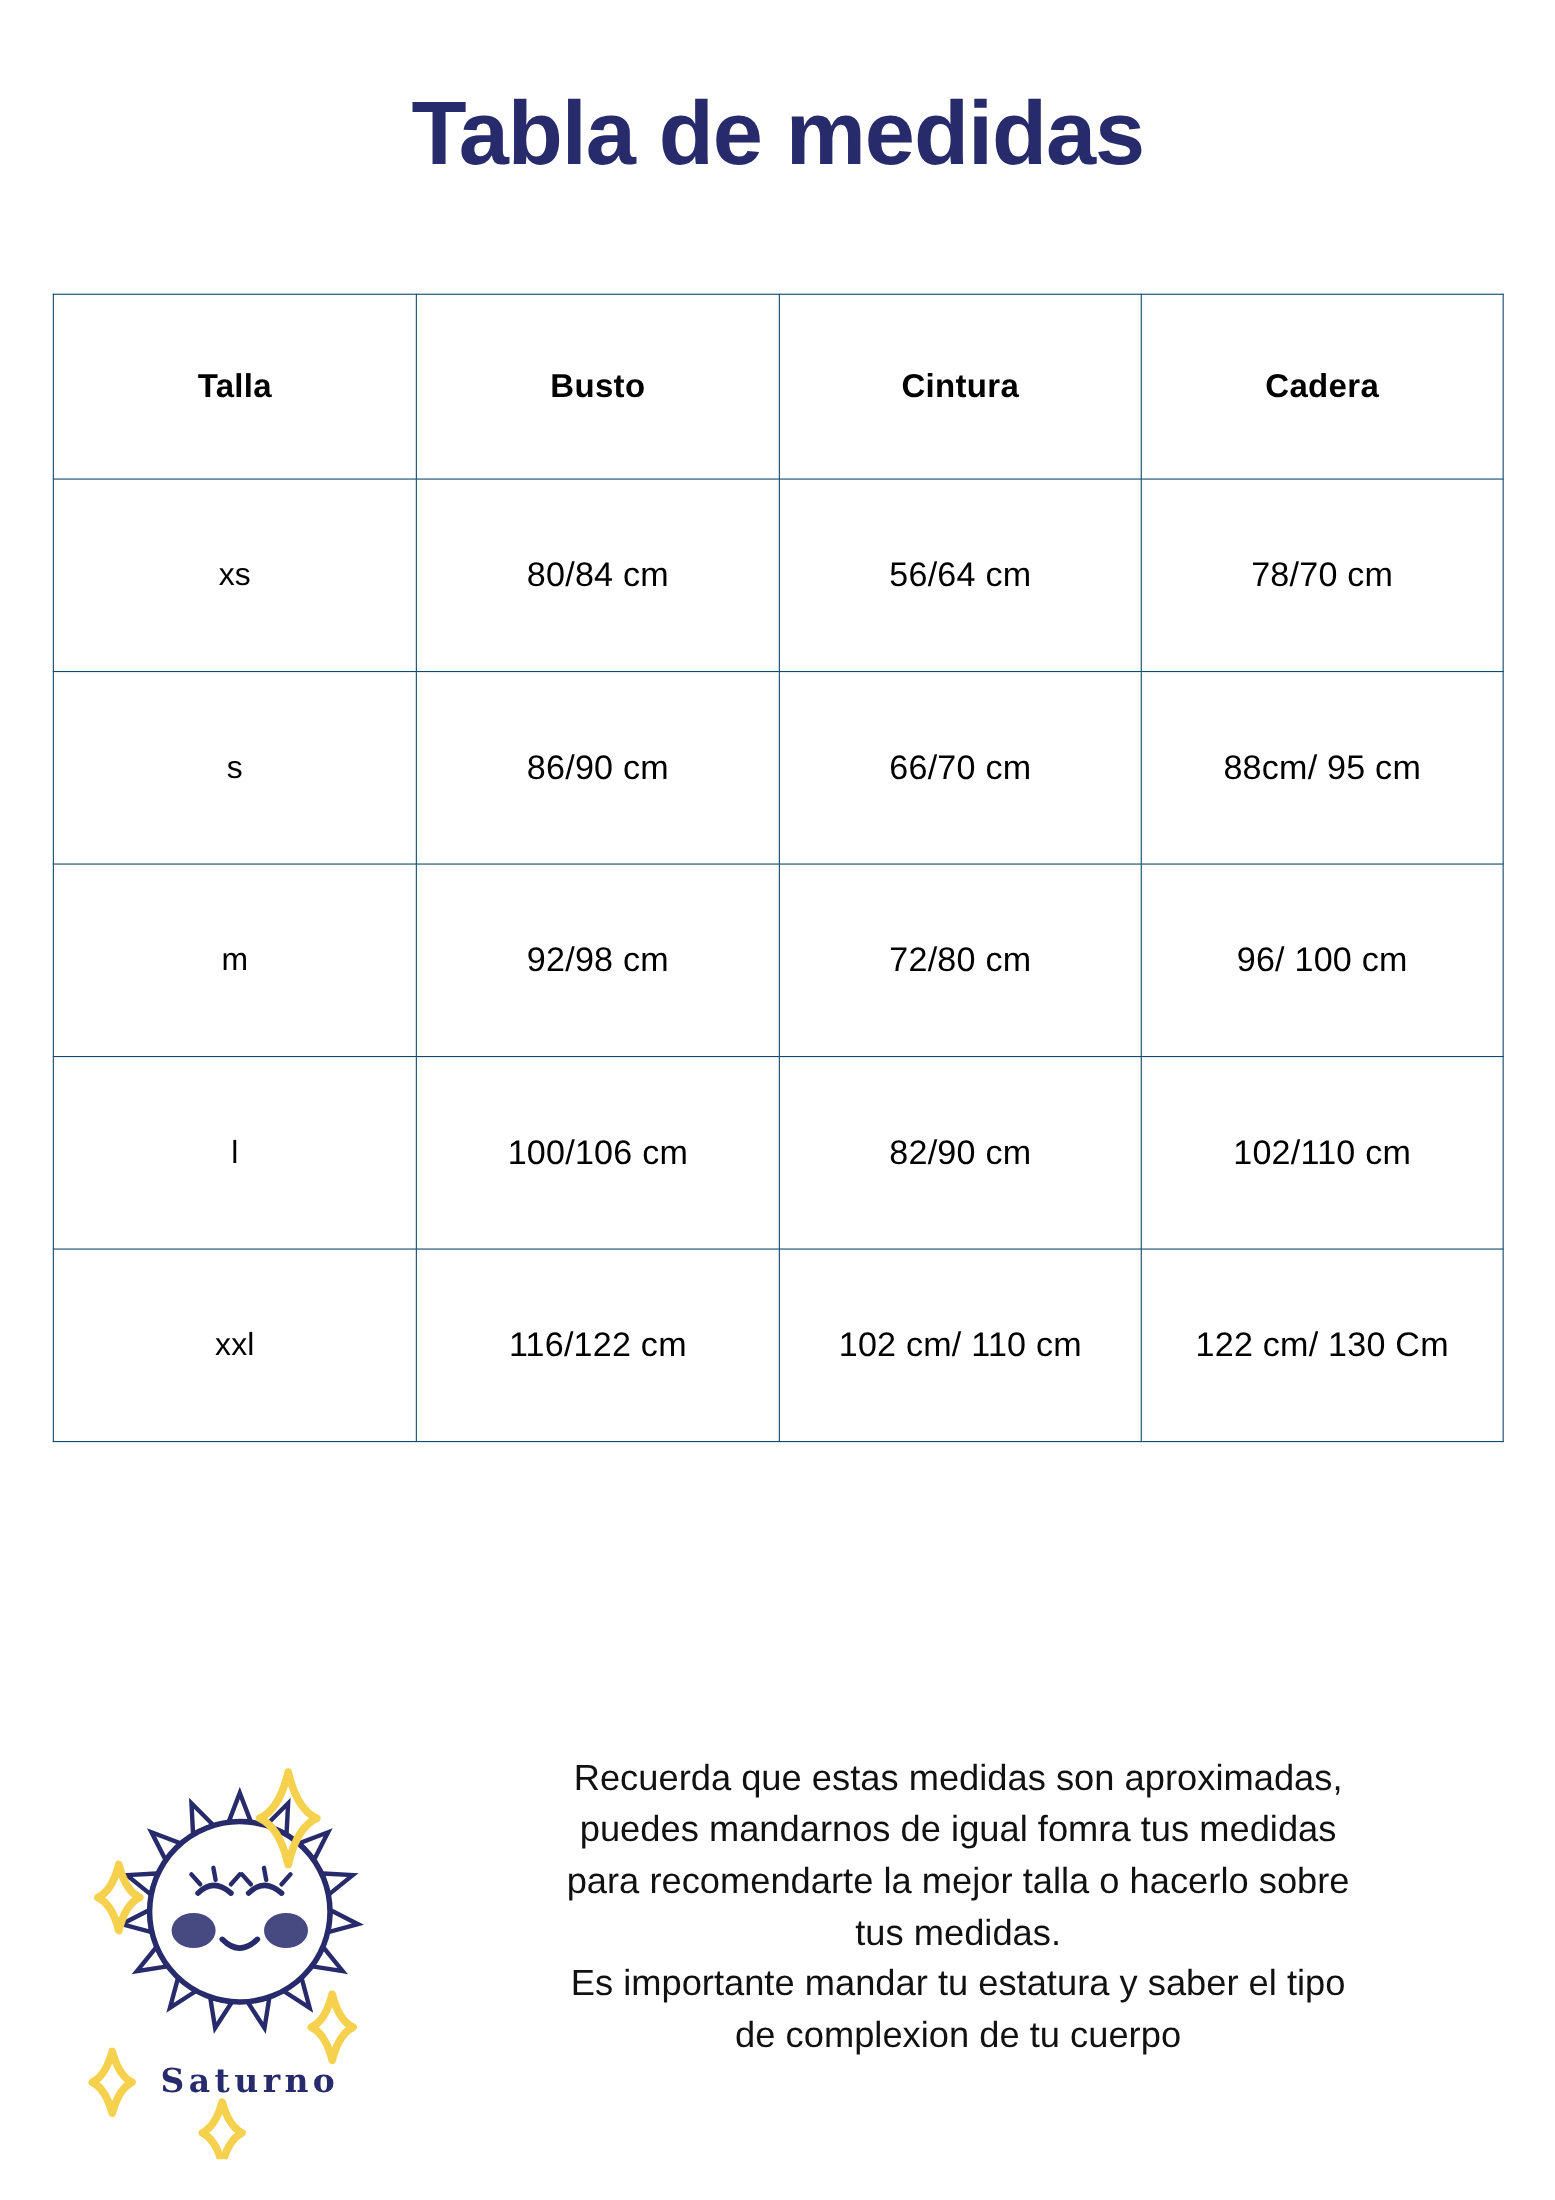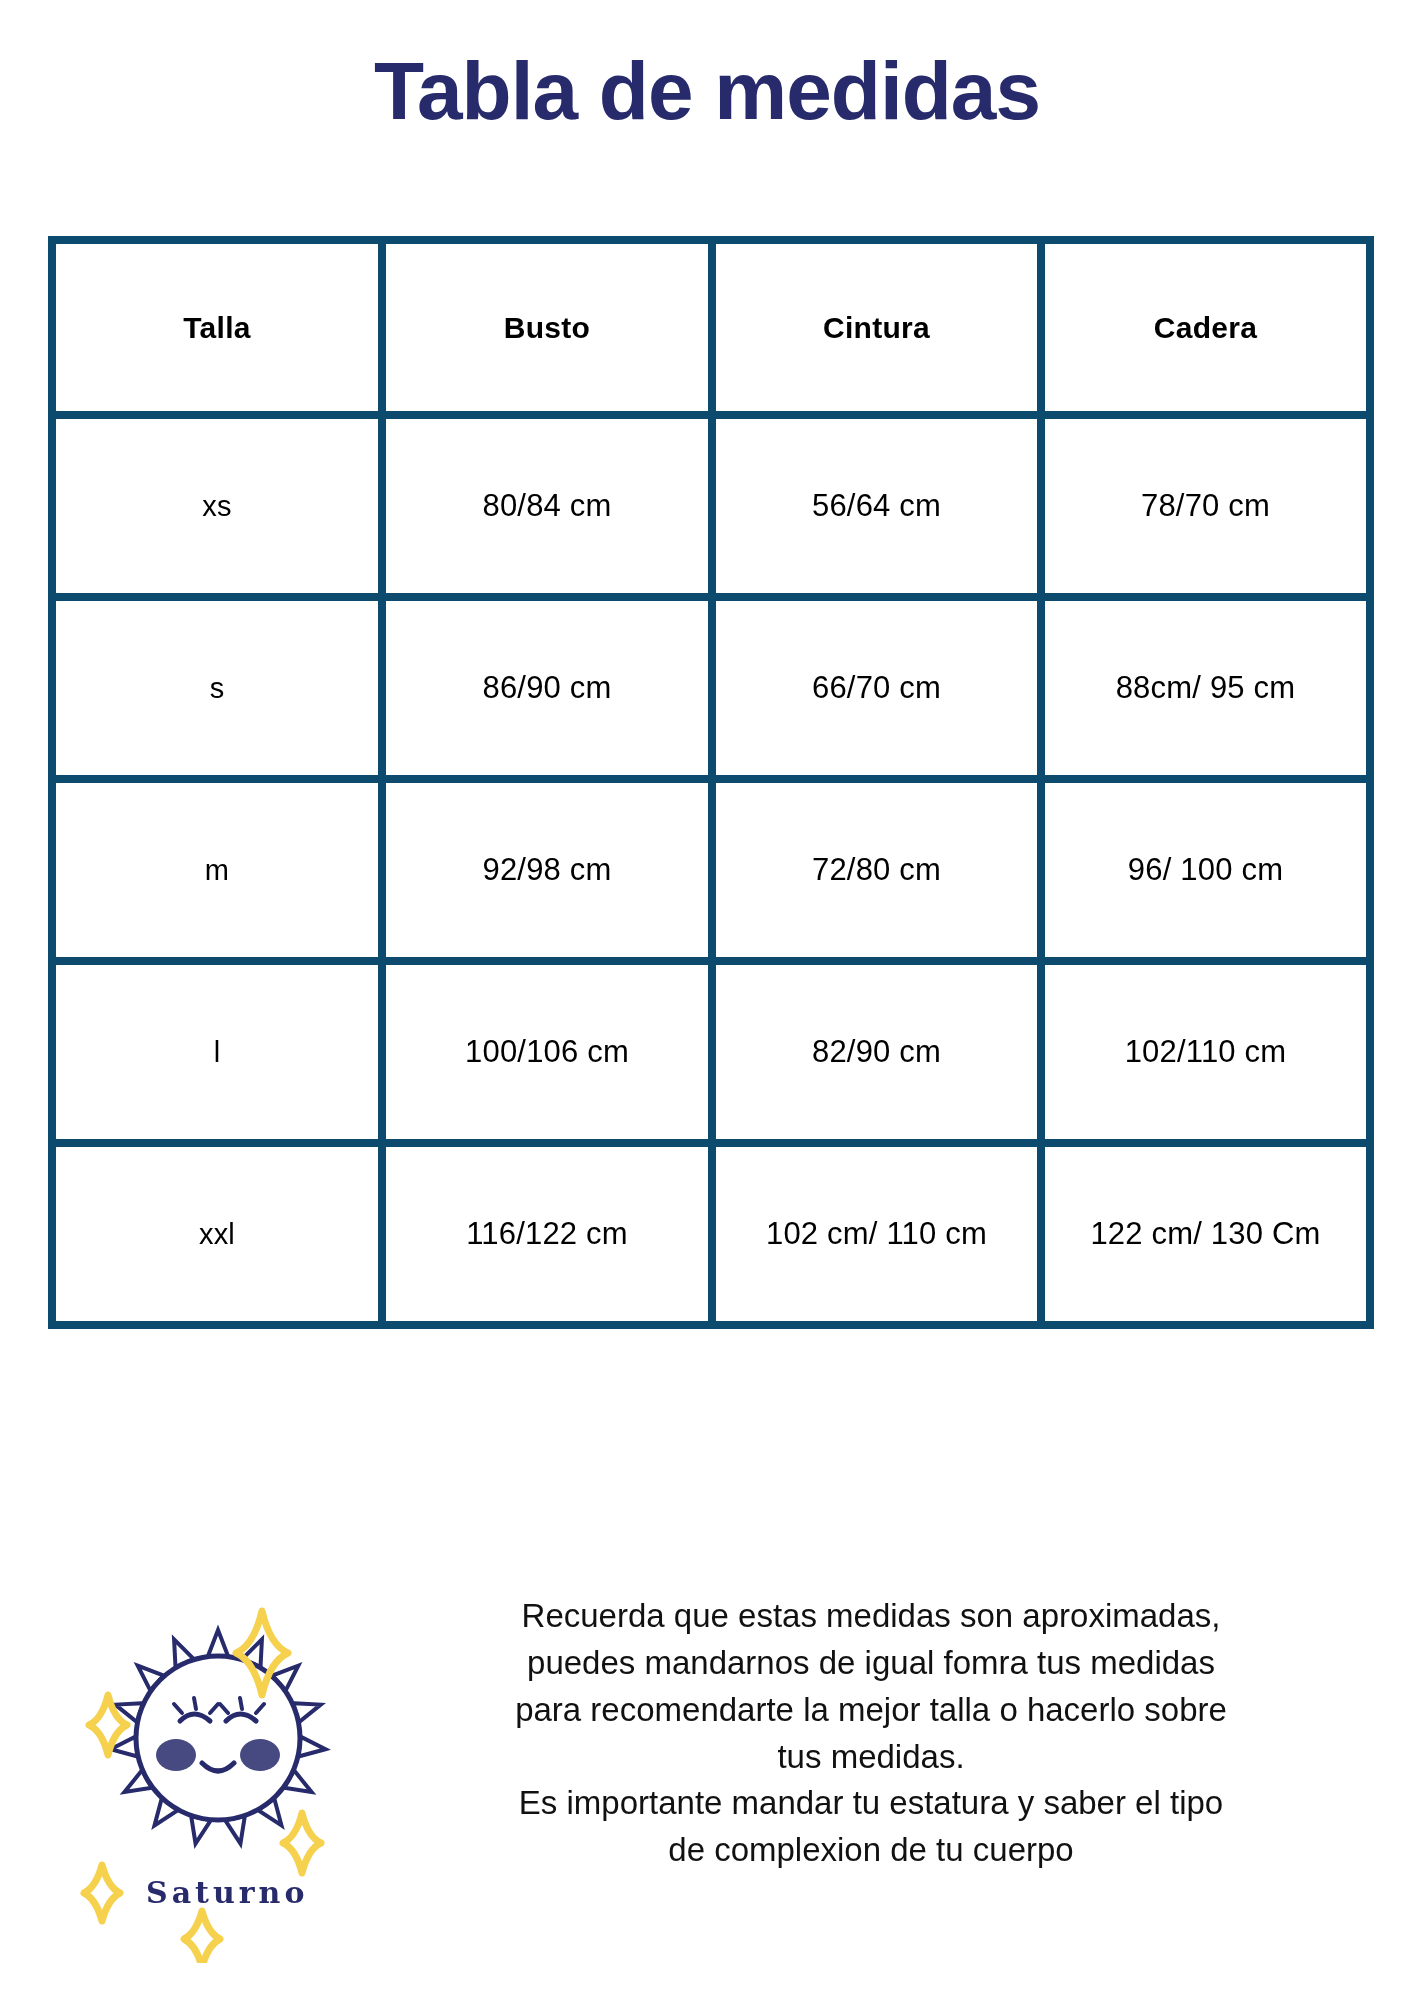--- a/index.html
+++ b/index.html
@@ -23,36 +23,36 @@
   }
 
   
   .title {
     text-align: center;
     font-size: 82px;
     font-weight: bold;
     letter-spacing: -1px;
     color: #272a6b;
     margin: 0;
-    padding-top: 46px;
+    padding-top: 77px;
     line-height: 1.1;
   }
 
   
   .table-wrap {
     margin: 100px 48px 0 48px;
   }
   table.size-table {
     width: 1318px;
     border-collapse: collapse;
     table-layout: fixed;
   }
   table.size-table th,
   table.size-table td {
-    border: 8px solid #0c4a6e;
+    border: 1px solid #0c4a6e;
     text-align: center;
     vertical-align: middle;
     font-weight: normal;
   }
   table.size-table col.c1 { width: 330px; }
   table.size-table col.c2 { width: 330px; }
   table.size-table col.c3 { width: 329px; }
   table.size-table col.c4 { width: 329px; }
 
   table.size-table thead th {

